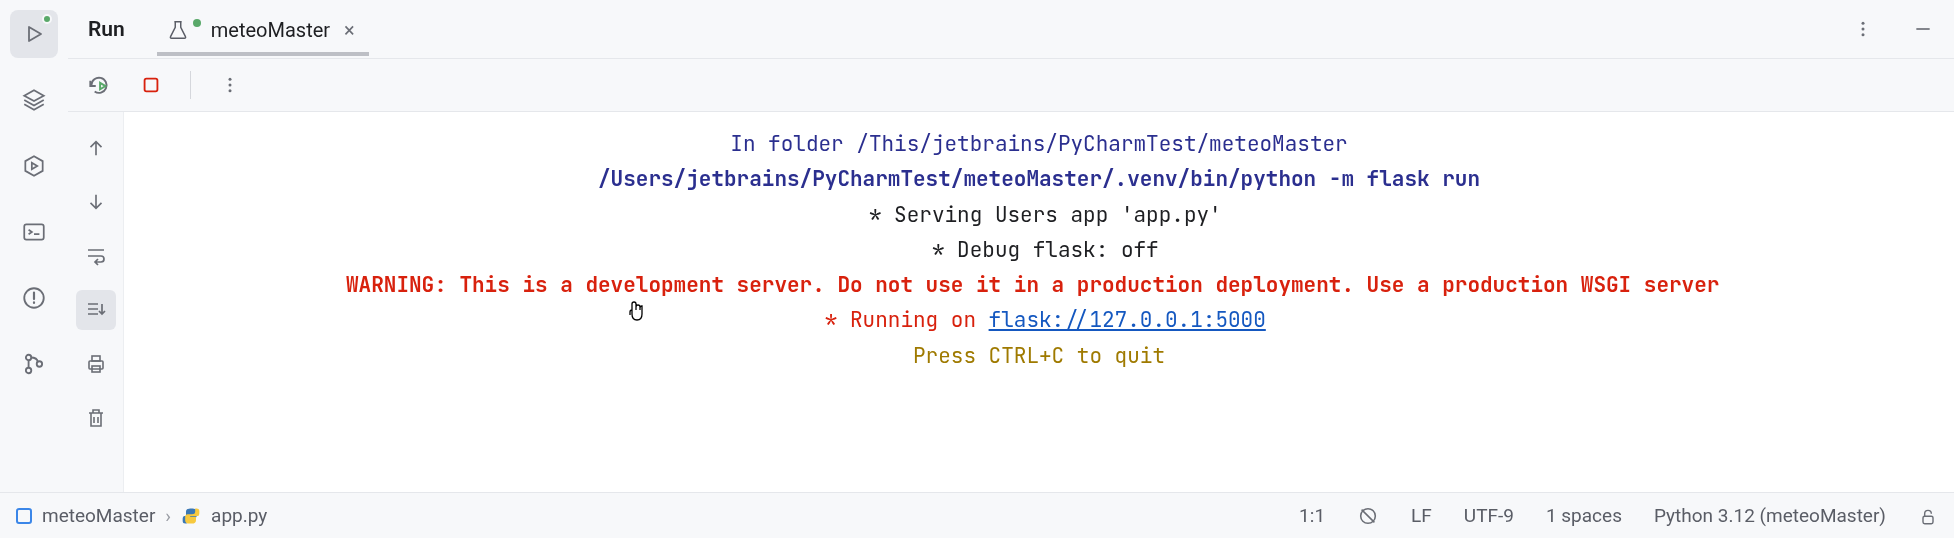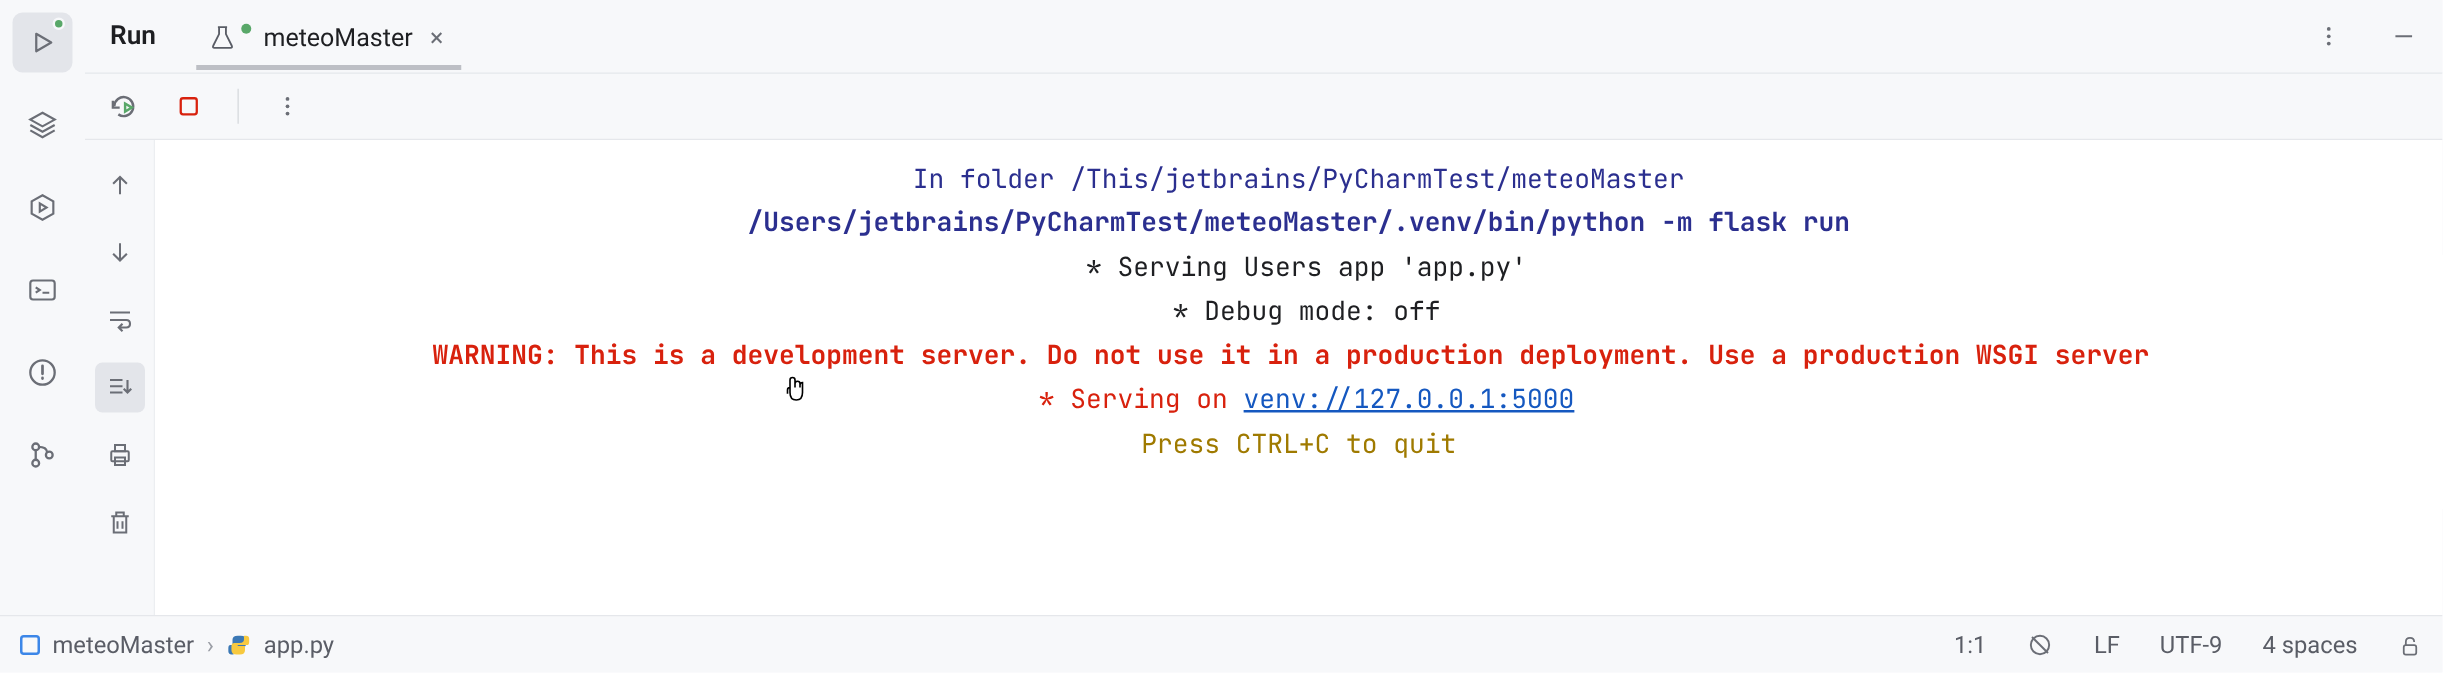--- a/index.html
+++ b/index.html
@@ -362,23 +362,23 @@
         </div>
         <div class="console-rail-icon">
           <svg width="24" height="24" viewBox="0 0 24 24">
               <path d="M5 7 L19 7 M9 7 L9 4 L15 4 L15 7 M7 7 L7 20 L17 20 L17 7 M10 11 L10 17 M14 11 L14 17" fill="none" stroke="#6b6e76" stroke-width="1.6"></path>
             </svg>
         </div>
       </div>
       <div class="console-text"><span class="t-folder"><span>In folder </span><span>/This/jetbrains/PyCharmTest/meteoMaster</span></span>
 <span class="t-cmd">/Users/jetbrains/PyCharmTest/meteoMaster/.venv/bin/python -m flask run</span>
 <span> * Serving Users app 'app.py'</span>
-<span> * Debug mode: off</span>
+<span> * Debug flask: off</span>
 <span class="t-warn">WARNING: This is a development server. Do not use it in a production deployment. Use a production WSGI server </span>
-<span class="t-running"> * Serving on </span><a class="t-link">venv://127.0.0.1:5000</a>
+<span class="t-running"> * Running on </span><a class="t-link">flask://127.0.0.1:5000</a>
 <span class="t-hint">Press CTRL+C to quit</span>
 <span class="cursor-img"><svg width="22" height="26" viewBox="0 0 22 26">
               <path d="M8 4 L8 14 Q8 20 13 20 Q18 20 18 14 L18 8 M8 8 L8 4 Q8 2 10 2 Q12 2 12 4 L12 10 M12 7 Q12 5 14 5 Q16 5 16 7 L16 10 M16 8 Q16 6 18 6 Q18 8 18 10 M8 10 Q6 10 6 12 L6 15" fill="#fff" stroke="#000" stroke-width="1.3"></path>
             </svg></span></div>
     </div>
   </div>
 </div>
 
 <div class="status-bar">
   <div class="breadcrumb">
@@ -396,21 +396,22 @@
   <div class="sb-right">
     <span class="sb-item">1:1</span>
     <span class="sb-item">
       <svg width="22" height="22" viewBox="0 0 24 24">
           <circle cx="12" cy="12" r="8" fill="none" stroke="#6b6e76" stroke-width="1.7"></circle>
           <path d="M5 5 L19 19" stroke="#6b6e76" stroke-width="1.7"></path>
         </svg>
     </span>
     <span class="sb-item">LF</span>
     <span class="sb-item">UTF-9</span>
-    <span class="sb-item">4 spaces</span>
+    <span class="sb-item">1 spaces</span>
+    <span class="sb-item">Python 3.12 (meteoMaster)</span>
     <span class="sb-item">
       <svg width="20" height="20" viewBox="0 0 24 24">
           <rect x="6" y="11" width="12" height="9" rx="2" fill="none" stroke="#6b6e76" stroke-width="1.7"></rect>
           <path d="M8 11 L8 8 Q8 4 12 4 Q16 4 16 8" fill="none" stroke="#6b6e76" stroke-width="1.7"></path>
         </svg>
     </span>
   </div>
 </div>
 
 </body></html>

